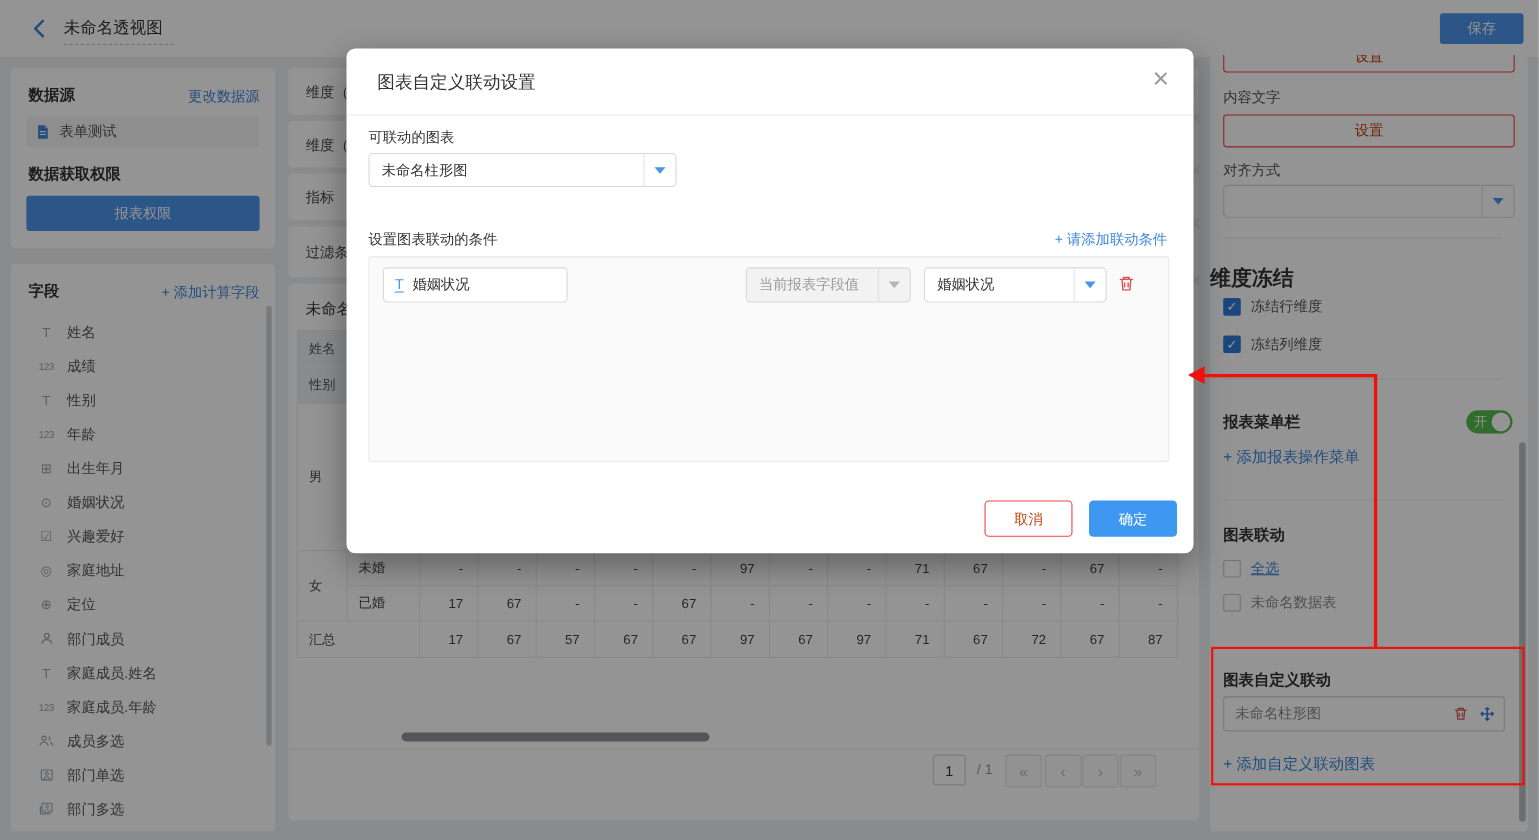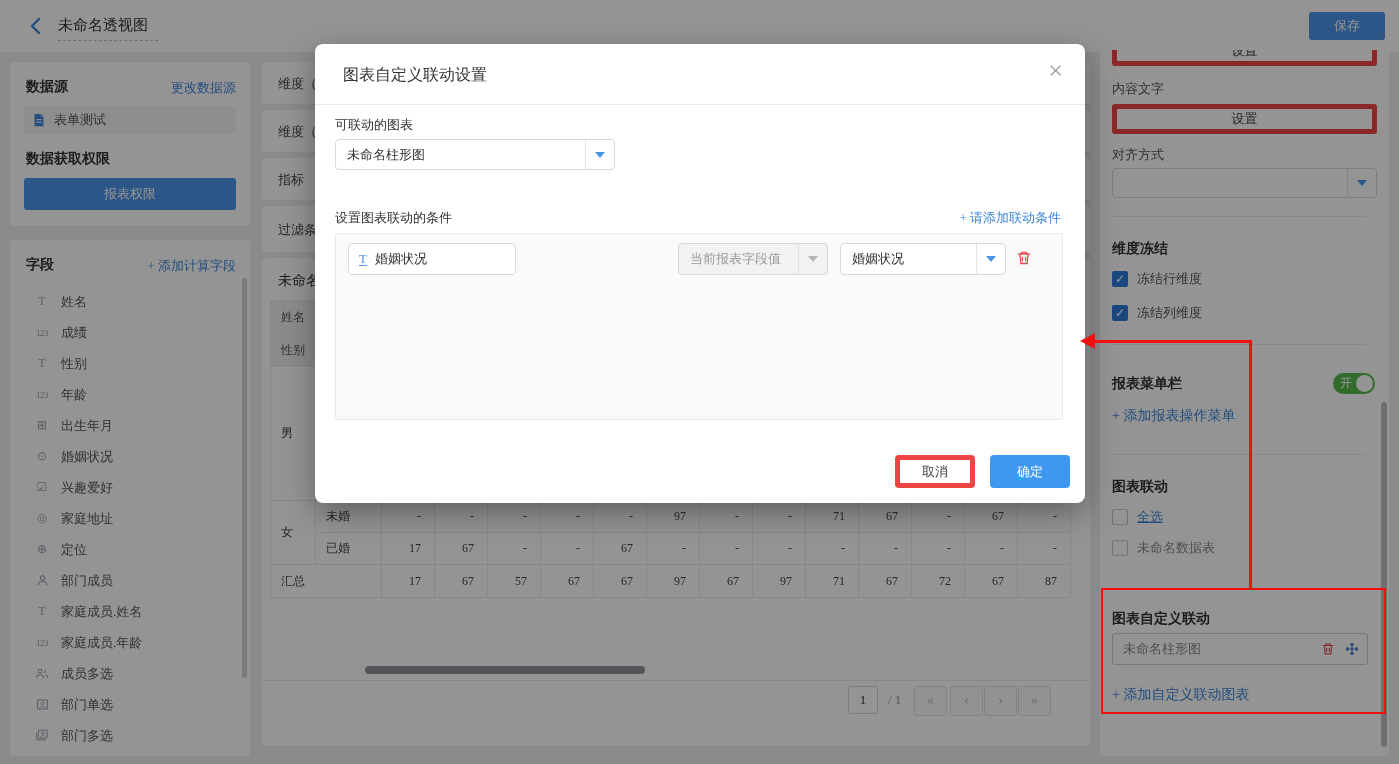--- a/index.html
+++ b/index.html
@@ -1,25 +1,25 @@
 <!DOCTYPE html>
 <html><head>
 <meta charset="utf-8">
 <style>
   html,body{margin:0;padding:0;width:1399px;height:764px;overflow:hidden;
     font-family:"Liberation Sans","DejaVu Sans",sans-serif;background:#eef0f3;color:#333;}
-  #root{position:relative;width:1399px;height:764px;font-family:Liberation Serif, serif;}
+  #root{position:relative;width:1399px;height:764px;}
   .card{position:absolute;background:#fff;border-radius:4px;}
   .abs{position:absolute;}
   .bold{font-weight:bold;}
   .link{color:#3e86d8;cursor:pointer;font-size:13px;}
   .muted{color:#999;}
   .btn{display:flex;align-items:center;justify-content:center;font-size:13px;border-radius:3px;cursor:pointer;box-sizing:border-box;}
   .btn-primary{background:#4a94e8;color:#fff;border:none;}
-  .btn-plain{background:#fff;border:5px solid #ef4444;color:#404040;}
+  .btn-plain{background:#fff;border:1px solid #ef4444;color:#c2410c;}
   .select{position:absolute;background:#fff;border:1px solid #d9d9d9;border-radius:4px;box-sizing:border-box;font-size:13px;display:flex;align-items:center;}
   .select .txt{padding-left:11px;flex:1;white-space:nowrap;overflow:hidden;}
   .caret-zone{position:absolute;right:0;top:0;bottom:0;width:28px;border-left:1px solid #e4e4e4;display:flex;align-items:center;justify-content:center;}
   .caret{width:0;height:0;border-left:5px solid transparent;border-right:5px solid transparent;border-top:6px solid #4a94e8;}
   .caret.gray{border-top-color:#b5b5b5;}
   .divider{position:absolute;height:1px;background:#ececec;}
   .checkbox{width:16px;height:16px;border-radius:2px;box-sizing:border-box;display:inline-flex;align-items:center;justify-content:center;flex:none;}
   .checkbox.checked{background:#2e7cd9;color:#fff;font-size:12px;line-height:1;}
   .checkbox.un{background:#fff;border:1px solid #c6c6c6;}
   .cb-row{position:absolute;display:flex;align-items:center;gap:9px;font-size:13px;color:#555;}
@@ -310,21 +310,21 @@
     <div class="abs btn btn-plain" style="left:12px;top:54px;width:265px;height:30px;">设置</div>
     <span class="abs" style="left:12px;top:96px;font-size:13px;color:#555;">对齐方式</span>
     <div class="select" style="left:12px;top:118px;width:265px;height:30px;">
       <span class="txt"></span>
       <span class="caret-zone">
           <span class="caret"></span>
         </span>
     </div>
     <div class="divider" style="left:12px;top:166px;width:253px;"></div>
 
-    <span class="abs bold" style="left:12px;top:190px;font-size:14px;">维度冻结</span>
+    <span class="abs bold" style="left:0;top:190px;font-size:19px;">维度冻结</span>
     <div class="cb-row" style="left:12px;top:220px;">
       <span class="checkbox checked">✓</span>
       <span>冻结行维度</span>
     </div>
     <div class="cb-row" style="left:12px;top:254px;">
       <span class="checkbox checked">✓</span>
       <span>冻结列维度</span>
     </div>
     <div class="divider" style="left:12px;top:294px;width:253px;"></div>
 

